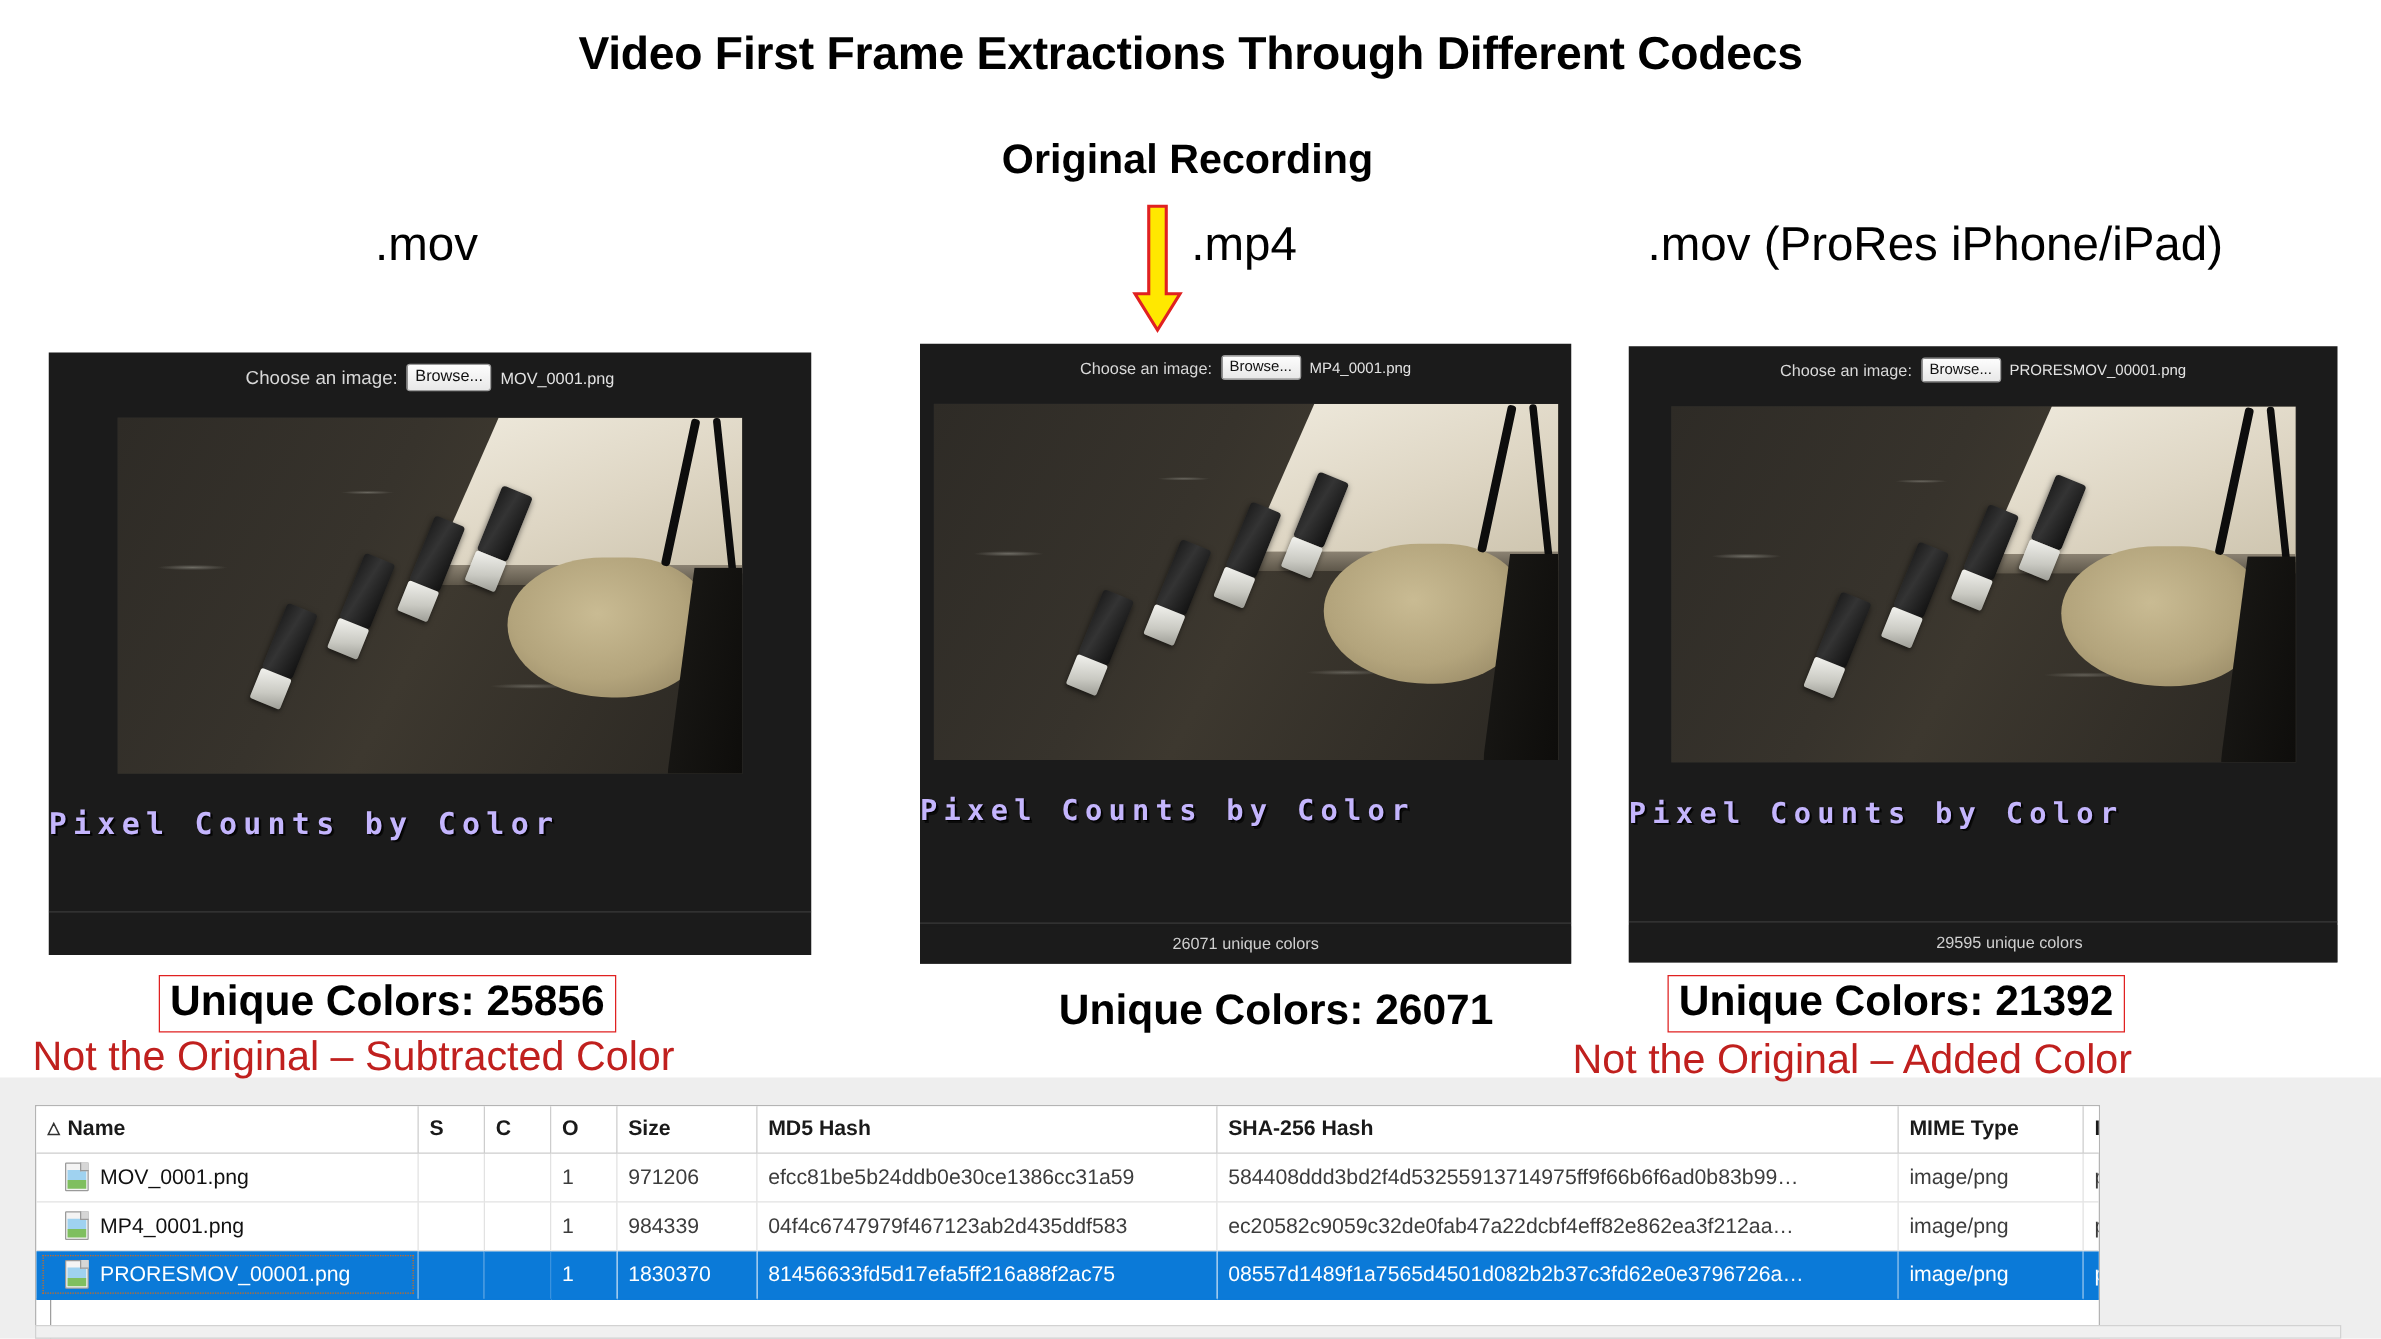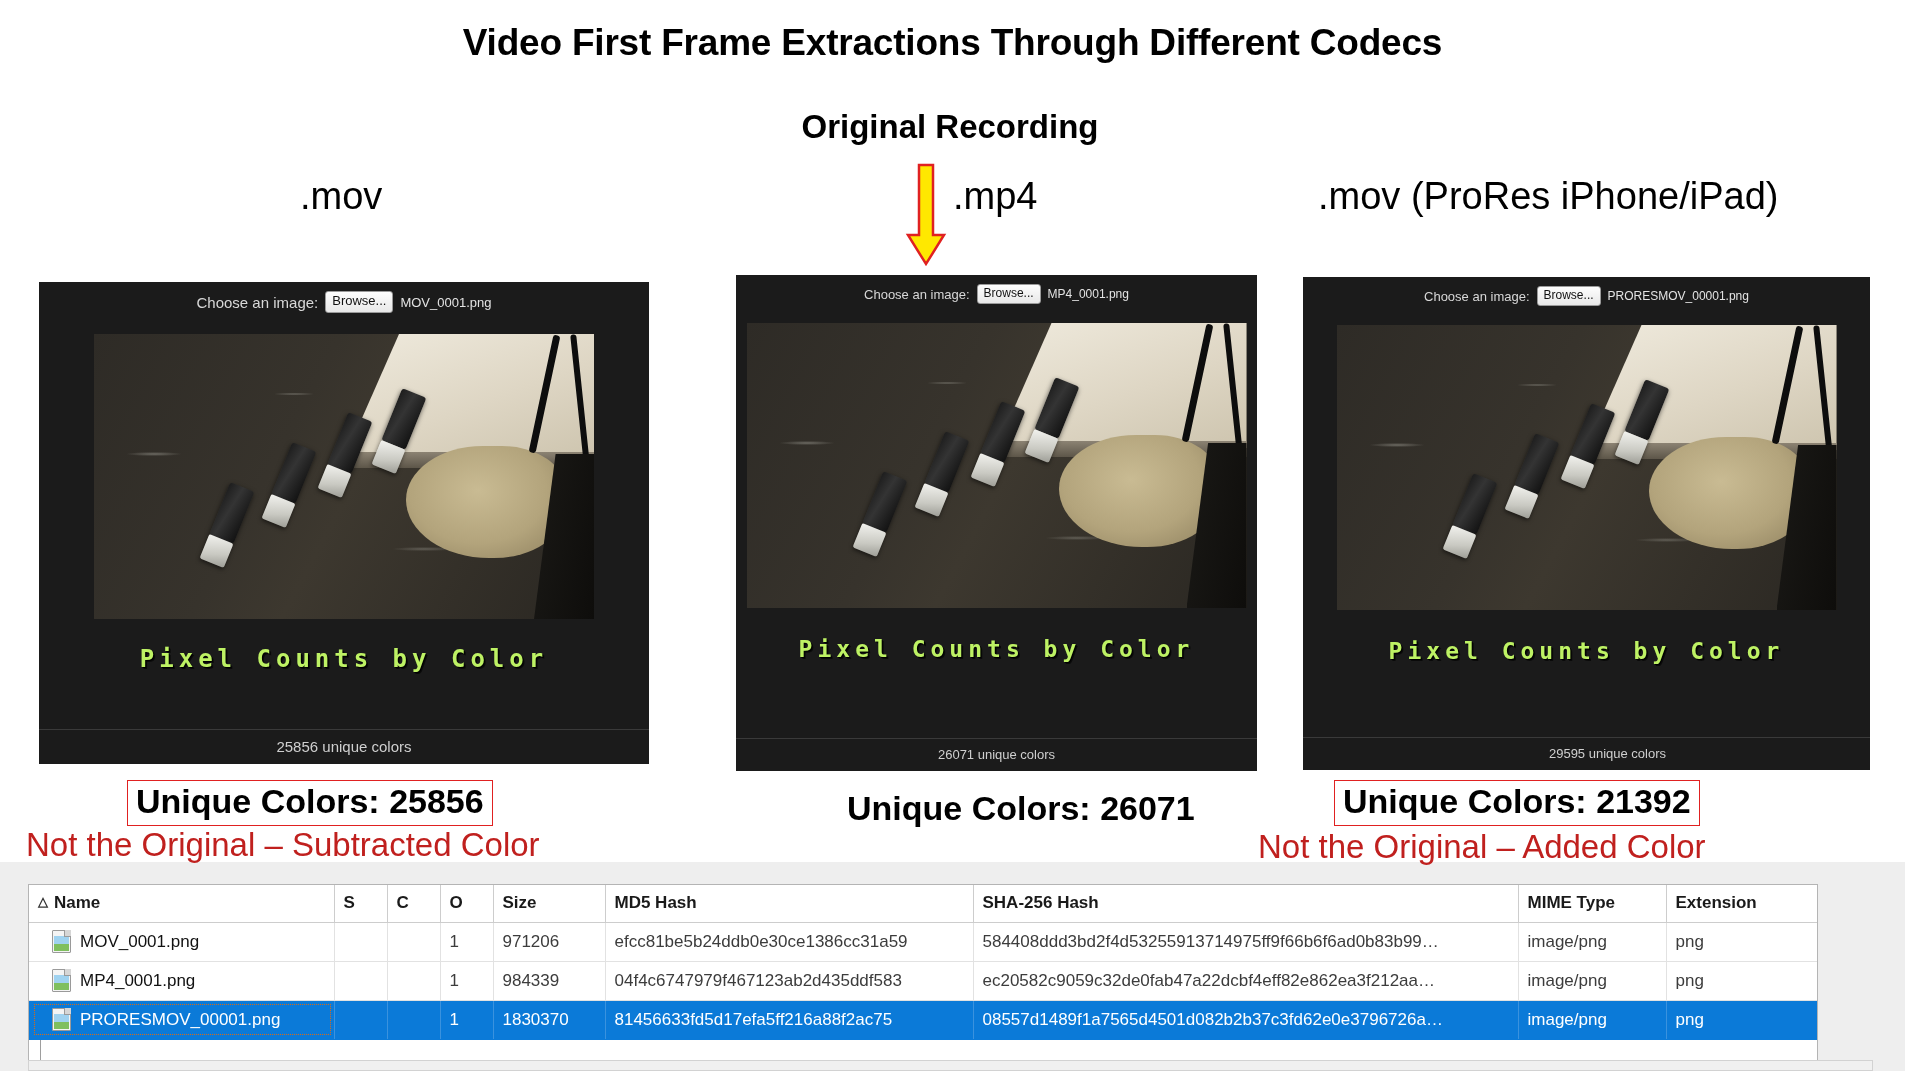--- a/index.html
+++ b/index.html
@@ -137,22 +137,21 @@
     background:linear-gradient(160deg,#f2f2ee,#c9c9c2 60%,#9d9d96);
     box-shadow:0 2px 4px rgba(0,0,0,.55);
   }
   #usb1{left:120px;top:150px;transform:rotate(22deg);}
   #usb2{left:182px;top:110px;transform:rotate(22deg);}
   #usb3{left:238px;top:80px;transform:rotate(22deg);}
   #usb4{left:292px;top:56px;transform:rotate(22deg);}
 
   .pixel-title{
     width:100%;
-    text-align:center;
-    color:#bef264;
+    color:#c4b5fd;
     font-family:"DejaVu Sans Mono","Liberation Mono",monospace;
     font-weight:bold;
     letter-spacing:5px;
     text-shadow:1px 1px 0 #000, 2px 2px 0 rgba(0,0,0,.6);
   }
   #panel-mov .pixel-title{font-size:24px;margin-top:26px;}
   #panel-mp4 .pixel-title{font-size:23px;margin-top:28px;}
   #panel-prores .pixel-title{font-size:23px;margin-top:28px;}
 
   .panel-strip{
@@ -190,21 +189,21 @@
   
   .red-note{
     position:absolute;
     font-size:33px;color:#c0201e;white-space:nowrap;
   }
   #note-left{left:26px;top:826px;}
   #note-right{left:1258px;top:828px;}
 
   
   .table-wrap{
-    position:absolute;left:28px;top:884px;width:1790px;height:187px;
+    position:absolute;left:28px;top:884px;width:1652px;height:187px;
     background:#ffffff;
     border:1px solid #b4b4b4;
     box-sizing:border-box;
     overflow:hidden;
   }
   .gray-backdrop{
     position:absolute;left:0;top:862px;width:1905px;height:209px;
     background:#eeeeee;
   }
   table.files{
@@ -316,21 +315,20 @@
         <div class="body"></div>
         <div class="cap"></div>
       </div>
     <div class="usb" id="usb4">
         <div class="body"></div>
         <div class="cap"></div>
       </div>
   </div>
   <div class="pixel-title">Pixel Counts by Color</div>
   <div class="panel-divider" style="bottom:34px"></div>
-  <div class="panel-strip">25856 unique colors</div>
 </div>
 
 <div class="panel" id="panel-mp4">
   <div class="panel-topbar">
     <span>Choose an image:</span>
     <span class="browse-btn">Browse...</span>
     <span class="file-name-lbl">MP4_0001.png</span>
   </div>
   <div class="photo-wrap">
     <div class="photo"></div>

